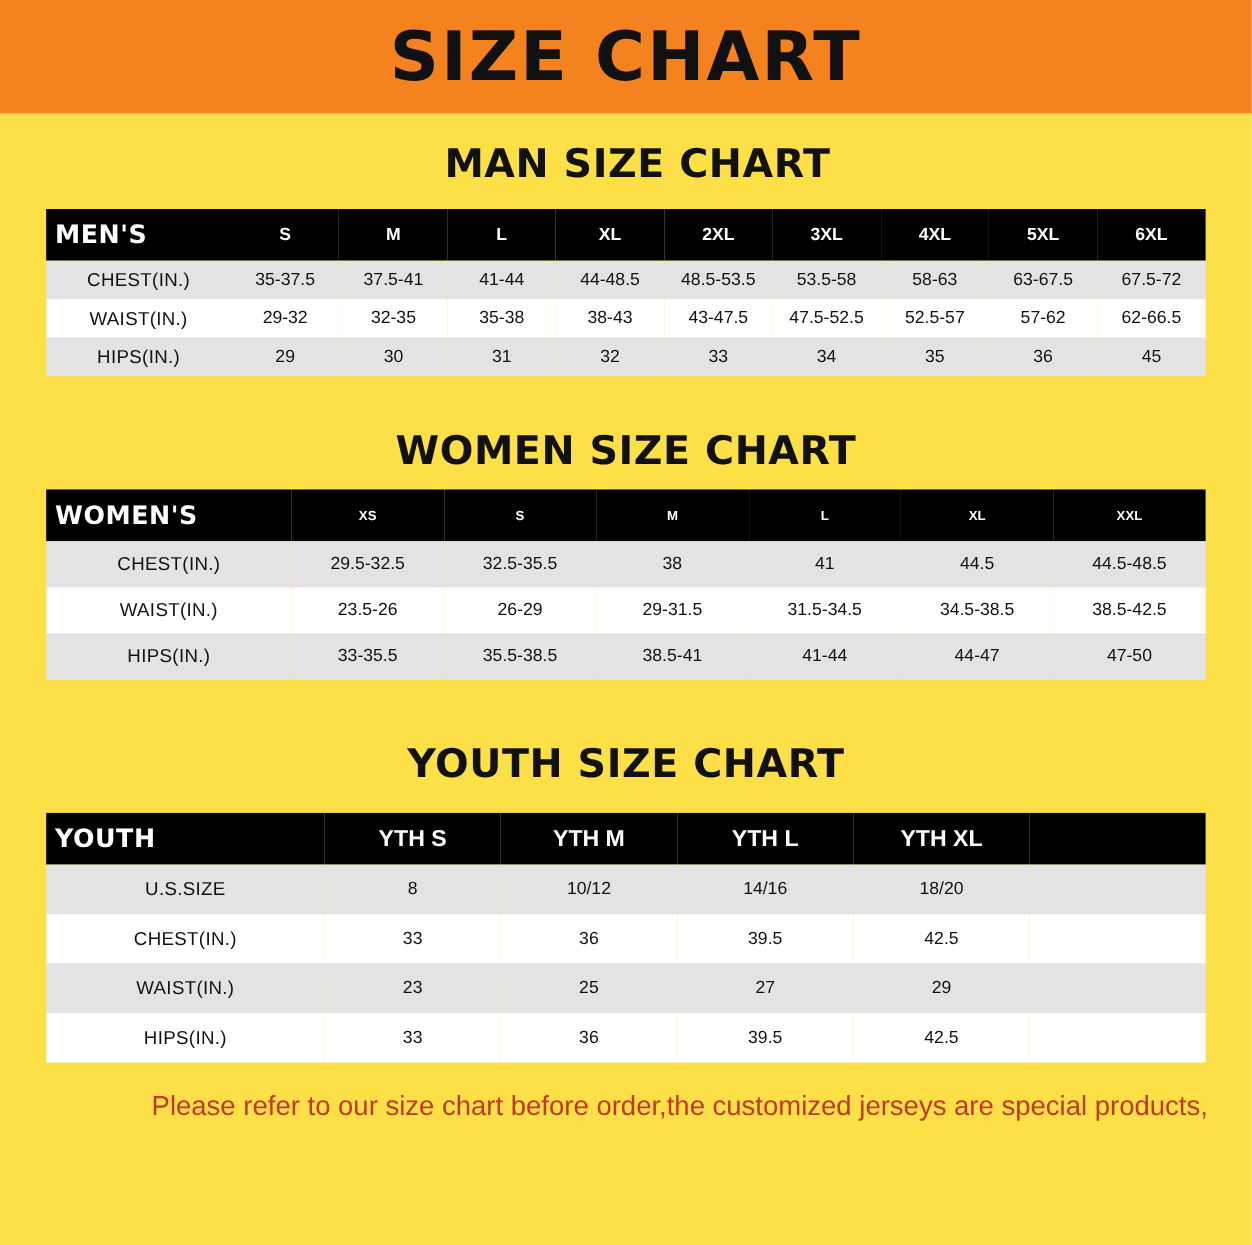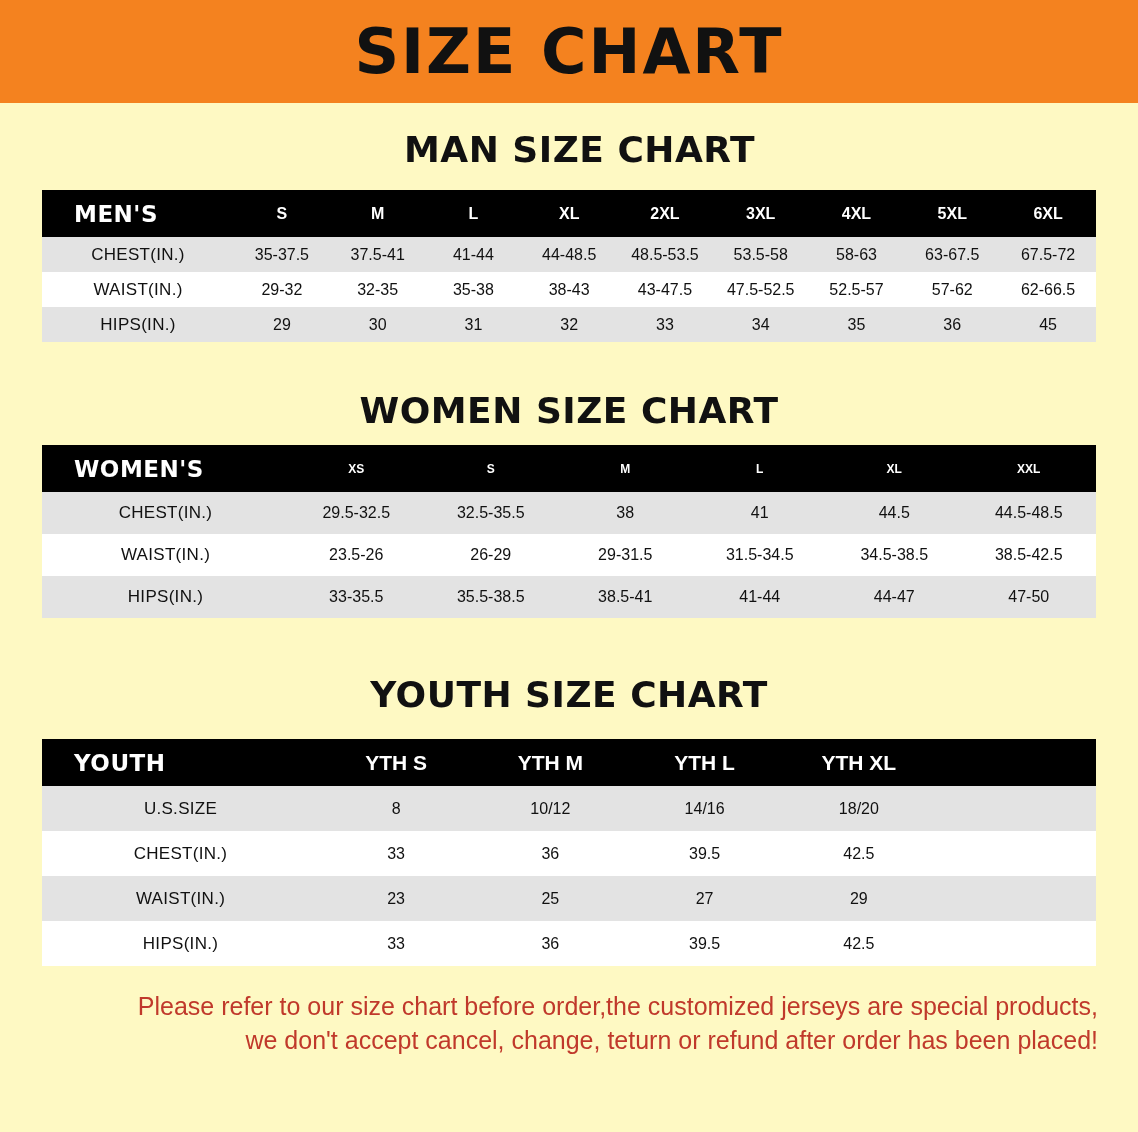--- a/index.html
+++ b/index.html
@@ -12,21 +12,21 @@
     background: #ffffff;
     font-family: "Liberation Sans", sans-serif;
     color: #111111;
     overflow: hidden;
   }
 
   .page {
     width: 1138px;
     height: 1132px;
     position: relative;
-    background: #fef9c3;
+    background: #fde047;
     box-sizing: border-box;
   }
 
   
   .banner {
     width: 100%;
     height: 103px;
     background: #f4821f;
     display: flex;
     align-items: center;
@@ -77,21 +77,21 @@
     white-space: nowrap;
   }
   table.size-table thead th {
     background: #000000;
     color: #ffffff;
     font-weight: bold;
     height: 47px;
   }
   table.size-table thead th.corner {
     text-align: left;
-    padding-left: 32px;
+    padding-left: 8px;
     font-family: "DejaVu Sans", sans-serif;
     font-size: 23px;
     letter-spacing: 0.5px;
   }
   table.size-table tbody td.rowhead {
     font-size: 17px;
     letter-spacing: 0.3px;
   }
   tr.row-shade td { background: #e3e3e3; }
   tr.row-plain td { background: #ffffff; }
@@ -287,16 +287,15 @@
           <td>39.5</td>
           <td>42.5</td>
           <td></td>
         </tr>
       </tbody>
     </table>
   </div>
 
   <div class="footer-note">
     <div>Please refer to our size chart before order,the customized jerseys are special products,</div>
-    <div>we don't accept cancel, change, teturn or refund after order has been placed!</div>
   </div>
 
 </div>
 
 </body></html>

